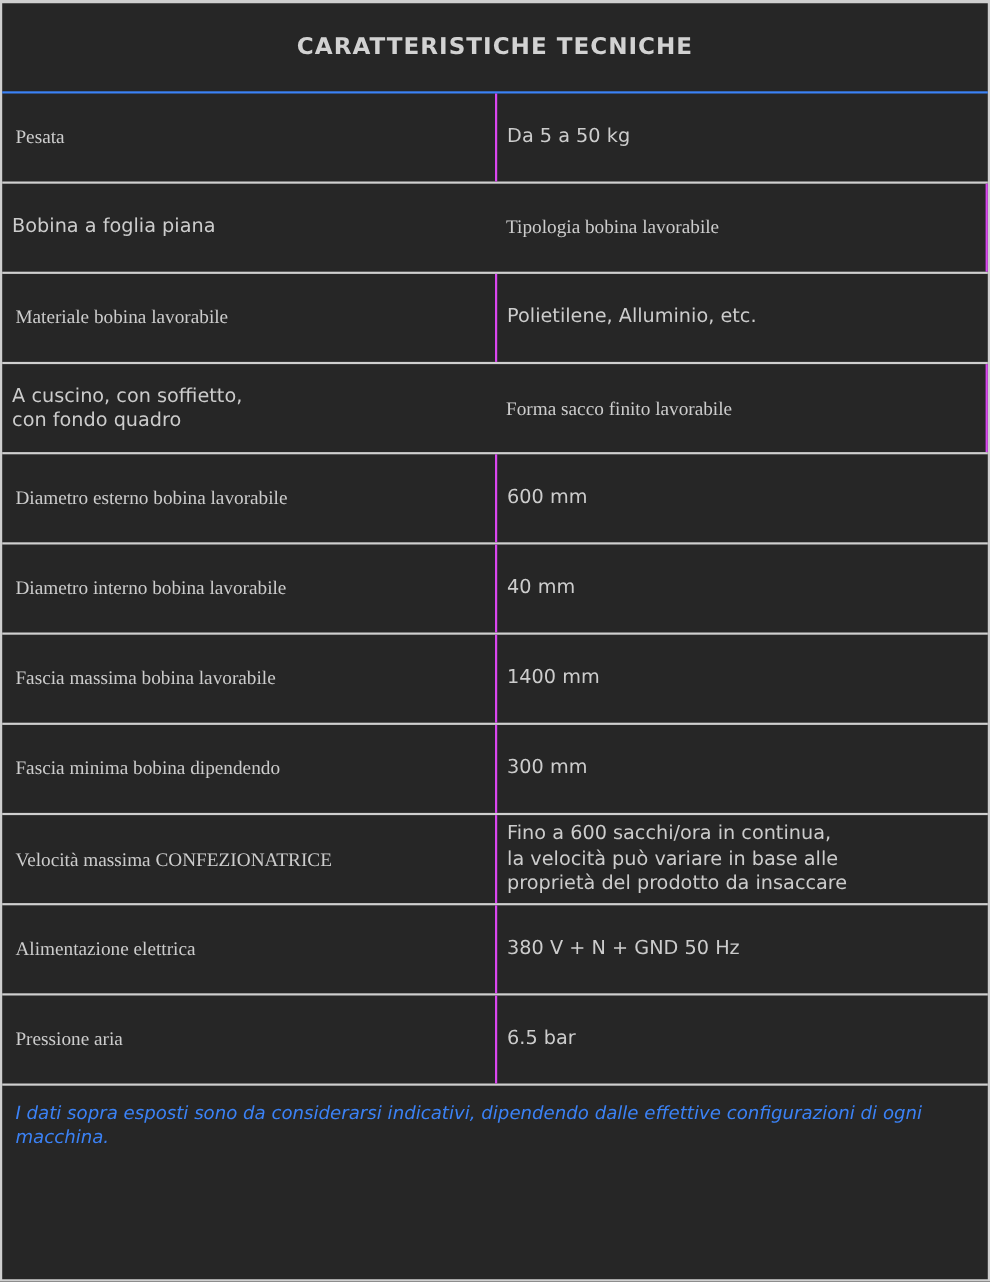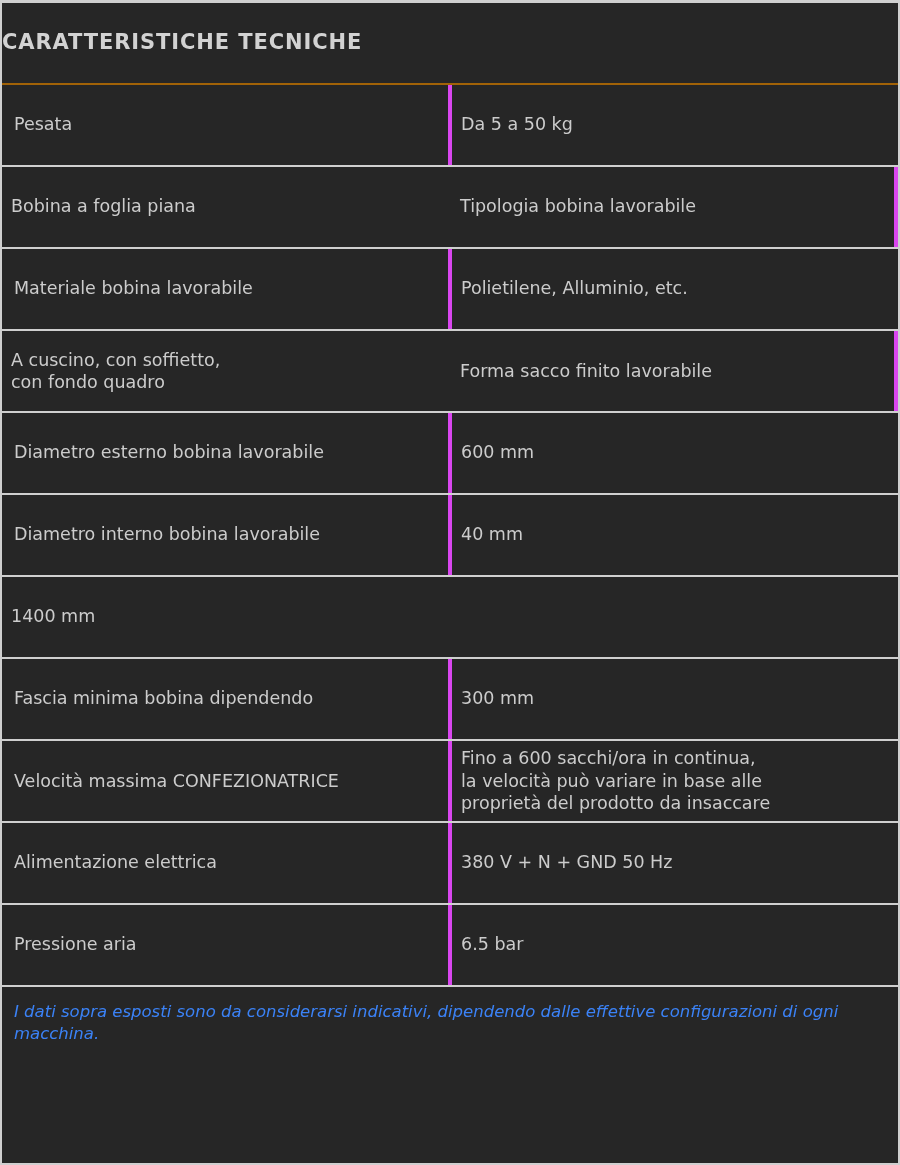--- a/index.html
+++ b/index.html
@@ -24,24 +24,24 @@
     border-top-width: 3px;
     display: flex;
     flex-direction: column;
   }
 
   
   .spec-header {
     box-sizing: border-box;
     height: 82px;
     flex: 0 0 82px;
-    border-bottom: 2px solid #a16207;
+    border-bottom: 2px solid #3b82f6;
     display: flex;
     align-items: center;
-    justify-content: flex-start;
+    justify-content: center;
   }
   .spec-header-title {
     color: #d2d2d2;
     font-size: 21px;
     font-weight: bold;
     letter-spacing: 0.9px;
     text-align: center;
     line-height: 1.1;
   }
 
@@ -65,21 +65,22 @@
     display: flex;
     align-items: center;
     color: #cccccc;
     font-size: 17.5px;
     line-height: 1.32;
   }
   .spec-cell-label {
     flex: 0 0 450px;
     width: 450px;
     padding: 0 12px 0 12px;
-    border-right: 4px solid #d946ef;
+    border-right: 2px solid #d946ef;
+    font-family: Liberation Serif, serif;
   }
   .spec-cell-value {
     flex: 1 1 auto;
     padding: 0 12px 0 9px;
   }
   .spec-cell-value .val-line,
   .spec-cell-label .lbl-line {
     display: block;
   }
 
@@ -157,20 +158,23 @@
       </div>
       <div class="spec-row">
         <div class="spec-cell spec-cell-label">
           <span class="lbl-line nowrap-pre">Diametro interno bobina lavorabile</span>
         </div>
         <div class="spec-cell spec-cell-value">
           <span class="val-line nowrap-pre">40 mm</span>
         </div>
       </div>
       <div class="spec-row">
+        <div class="spec-cell spec-cell-label">
+          <span class="lbl-line nowrap-pre">Fascia massima bobina lavorabile</span>
+        </div>
         <div class="spec-cell spec-cell-value">
           <span class="val-line nowrap-pre">1400 mm</span>
         </div>
       </div>
       <div class="spec-row">
         <div class="spec-cell spec-cell-label">
           <span class="lbl-line nowrap-pre">Fascia minima bobina dipendendo</span>
         </div>
         <div class="spec-cell spec-cell-value">
           <span class="val-line nowrap-pre">300 mm</span>

